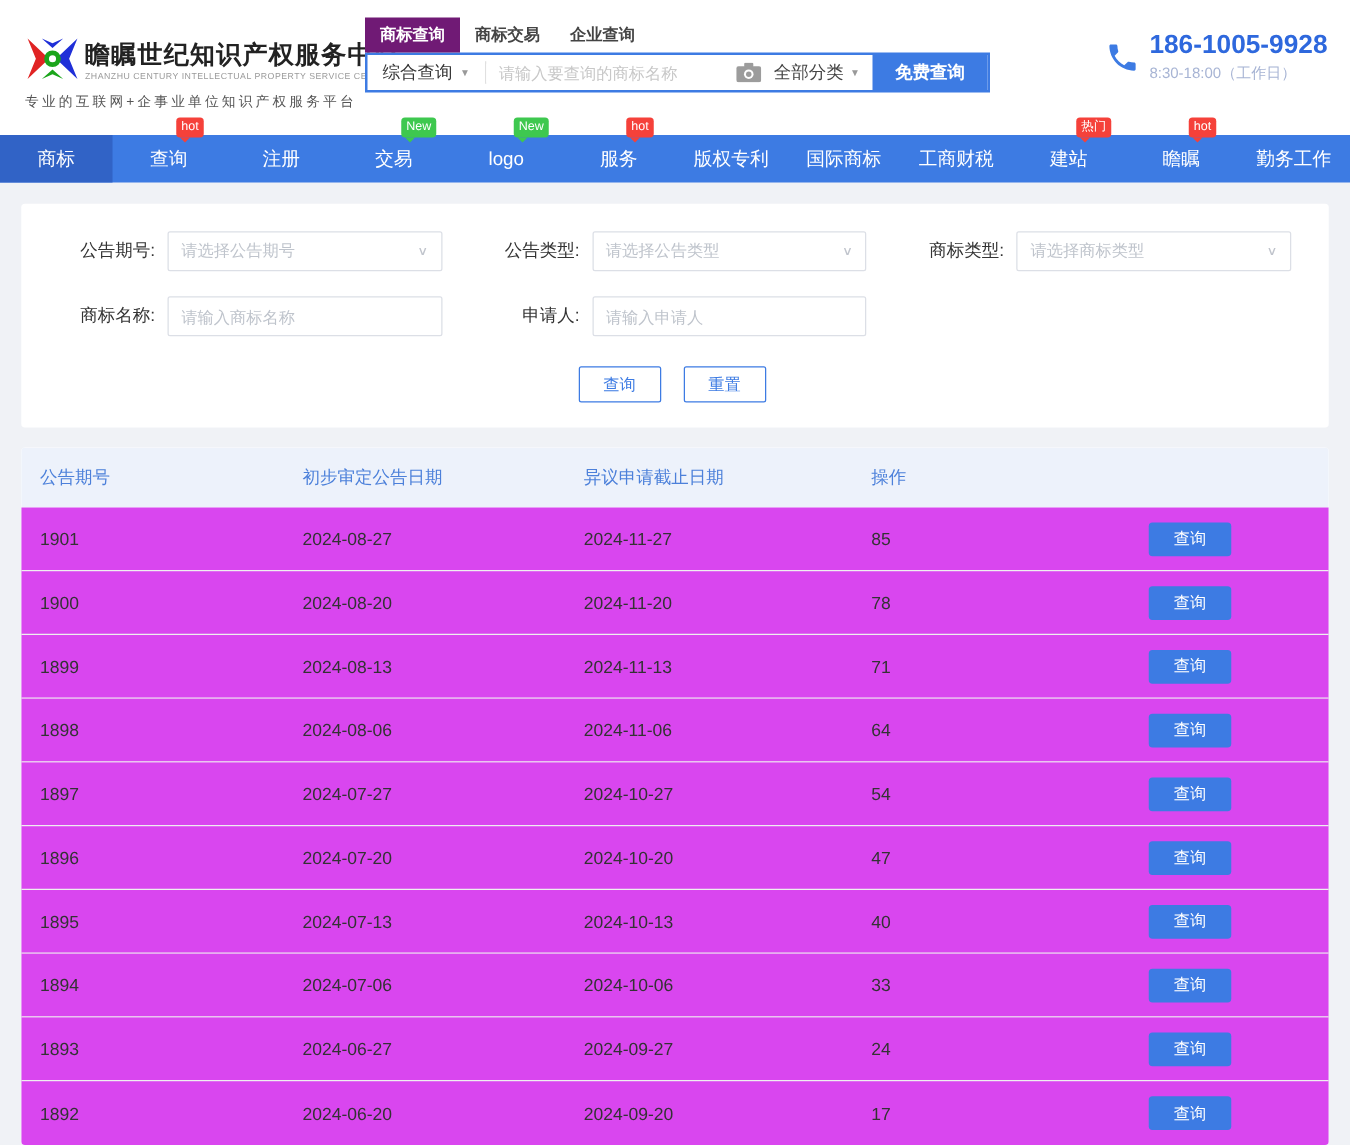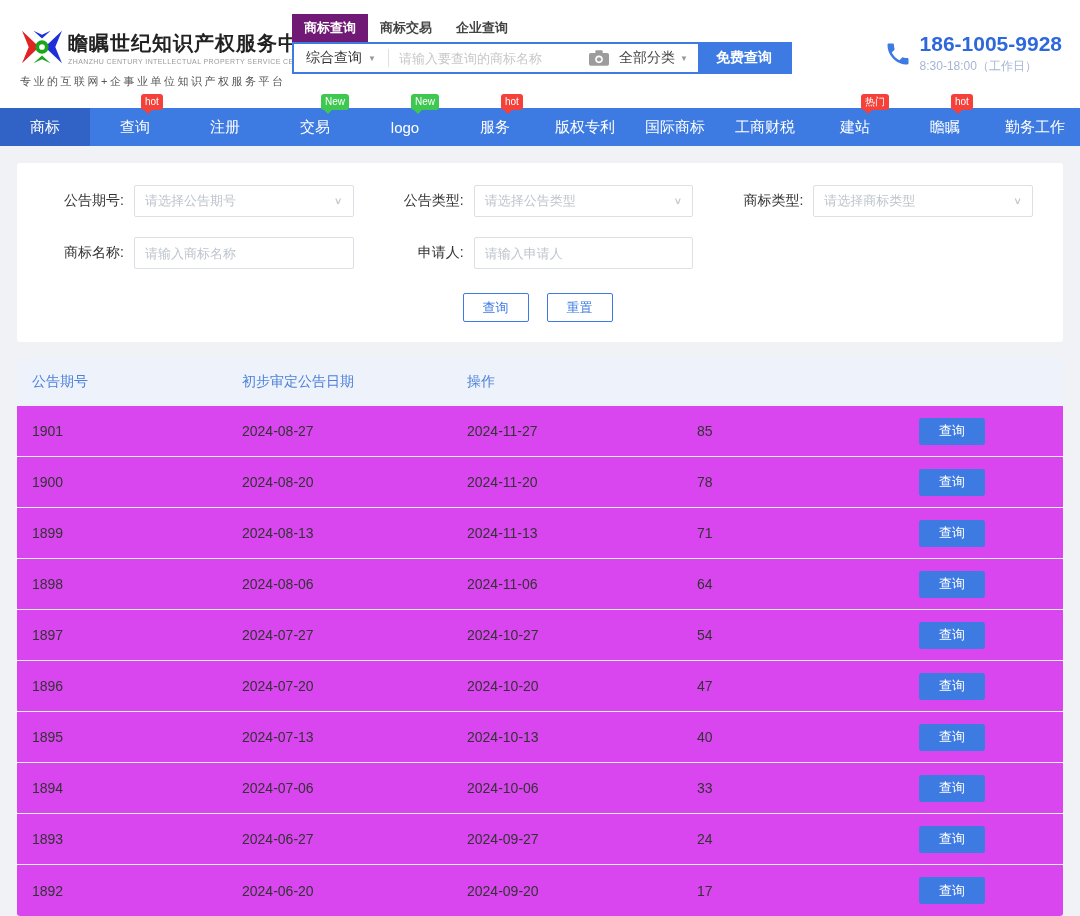--- a/index.html
+++ b/index.html
@@ -23,21 +23,21 @@
   .search-box { display:flex; align-items:center; border:2px solid #3d7be3; height:32px; background:#fff; }
   .cat-select { display:flex; align-items:center; gap:6px; padding:0 12px; font-size:14px; color:#333; cursor:pointer; white-space:nowrap; }
   .caret { font-size:8px; color:#999; }
   .search-divider { width:1px; height:18px; background:#e0e0e0; }
   .search-input { flex:1; border:none; outline:none; font-size:13px; padding:0 10px; color:#333; min-width:0; }
   .search-input::placeholder { color:#c8c8c8; }
   .camera { width:20px; height:16px; flex:0 0 auto; margin-right:10px; cursor:pointer; }
   .class-select { display:flex; align-items:center; gap:5px; font-size:14px; color:#444; padding-right:10px; cursor:pointer; white-space:nowrap; }
   .free-btn { height:100%; background:#3d7be3; color:#fff; border:none; font-size:14px; font-weight:bold; padding:0 18px; cursor:pointer; white-space:nowrap; }
 
-  .contact { position:absolute; right:18px; top:32px; display:flex; align-items:center; gap:8px; }
+  .contact { position:absolute; right:18px; top:24px; display:flex; align-items:center; gap:8px; }
   .phone-icon { width:28px; height:28px; }
   .phone-num { font-size:21px; font-weight:bold; color:#2e68dd; white-space:nowrap; }
   .phone-hours { font-size:12px; color:#a7b4d4; margin-top:2px; white-space:nowrap; }
 
   
   .nav { background:#3d7be3; height:38px; display:flex; }
   .nav-item { flex:1; display:flex; align-items:center; justify-content:center; color:#fff; font-size:15px; position:relative; cursor:pointer; white-space:nowrap; }
   .nav-item.active { background:#3163c6; }
   .badge { position:absolute; top:-14px; left:50%; margin-left:6px; font-size:10px; line-height:1; padding:3px 4px; border-radius:3px; color:#fff; z-index:5; white-space:nowrap; }
   .badge::after { content:""; position:absolute; left:3px; bottom:-4px; border:4px solid transparent; border-bottom:none; }
@@ -214,20 +214,21 @@
   <div class="filter-btns">
     <button class="ghost-btn">查询</button>
     <button class="ghost-btn">重置</button>
   </div>
 </section>
 
 <section class="card table-card">
   <div class="t-row t-head" id="table-head">
       <span class="t-cell">公告期号</span>
       <span class="t-cell">初步审定公告日期</span>
+      <span class="t-cell">异议申请截止日期</span>
       <span class="t-cell">操作</span>
     </div>
   <div class="t-body" id="table-body">
       <div class="t-row">
         <span class="t-cell">1901</span>
         <span class="t-cell">2024-08-27</span>
         <span class="t-cell">2024-11-27</span>
         <span class="t-cell">85</span>
         <span class="t-cell"><button class="row-btn">查询</button></span>
       </div>

